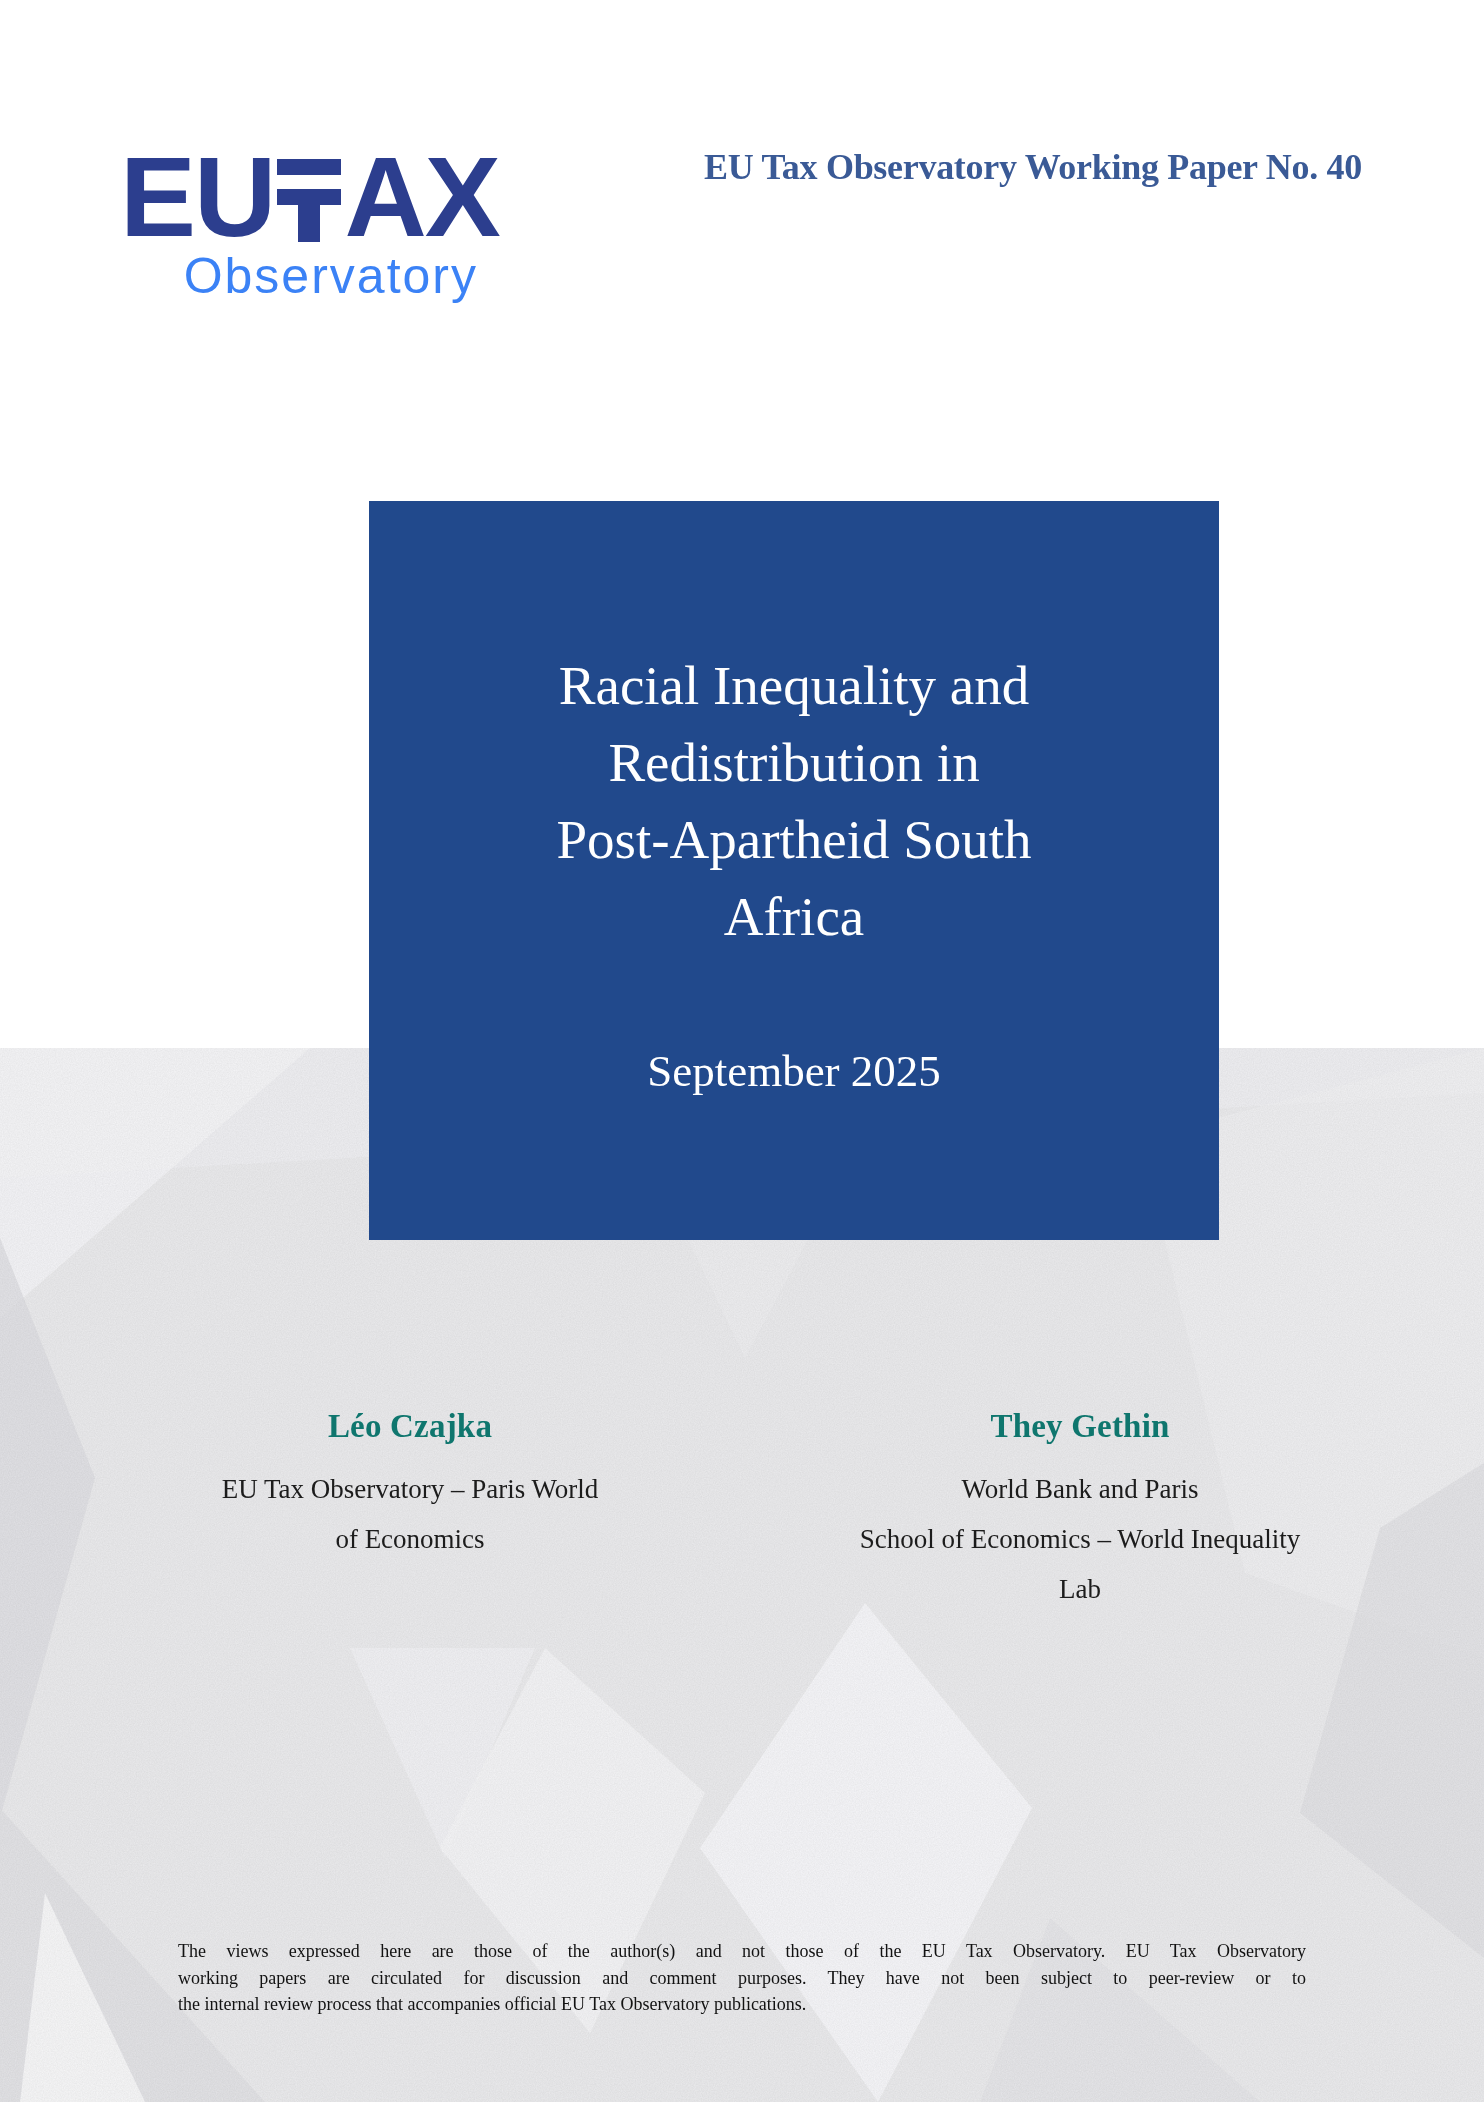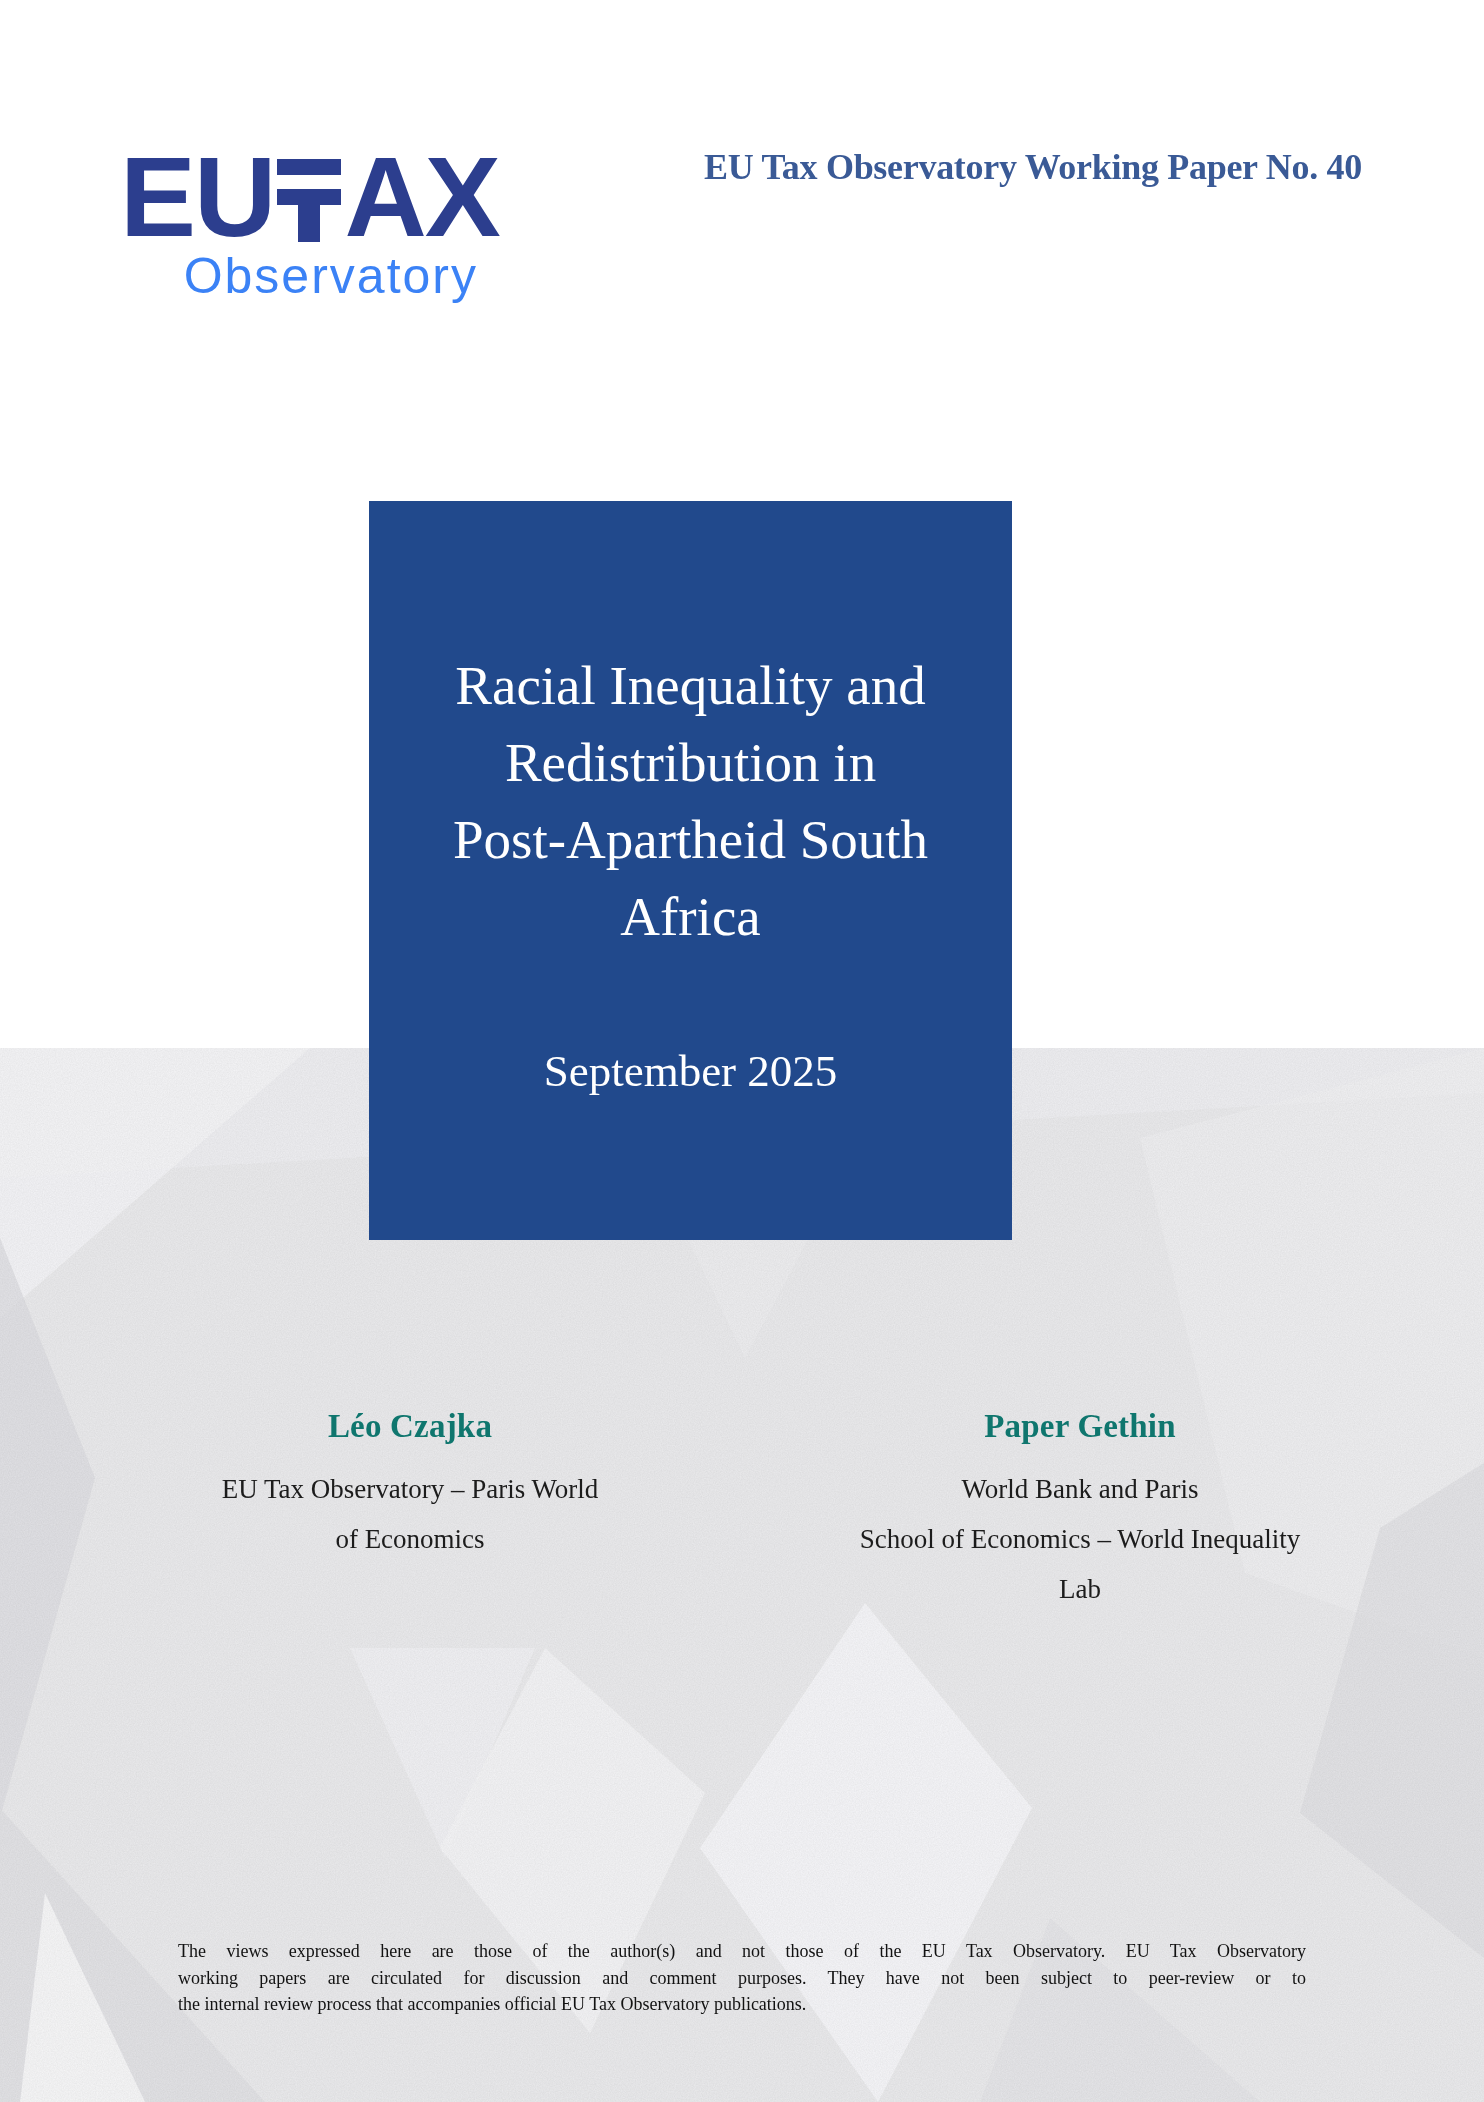--- a/index.html
+++ b/index.html
@@ -37,21 +37,21 @@
   
   .header-label {
     position:absolute; top:146px; right:122px;
     font-family:"Liberation Serif", serif; font-weight:bold;
     font-size:36px; color:#3a5a96; letter-spacing:-0.3px;
     white-space:nowrap;
   }
 
   
   .title-box {
-    position:absolute; left:369px; top:501px; width:643px; height:739px;
+    position:absolute; left:369px; top:501px; width:850px; height:739px;
     background:#21498c; color:#ffffff; text-align:center; z-index:2;
   }
   .title-lines { margin-top:146px; font-size:55px; line-height:77px; font-weight:normal; }
   .box-date { margin-top:92px; font-size:45px; line-height:1.1; }
 
   
   .author-col { position:absolute; text-align:center; z-index:2; }
   .author-col.left  { left:165px; top:1406px; width:490px; }
   .author-col.right { left:825px; top:1406px; width:510px; }
   .author-name {
@@ -121,21 +121,21 @@
     <div class="box-date">September 2025</div>
   </div>
 
   <div class="author-col left">
     <div class="author-name">Léo Czajka</div>
     <div class="affil-line">EU Tax Observatory – Paris World</div>
     <div class="affil-line">of Economics</div>
   </div>
 
   <div class="author-col right">
-    <div class="author-name">Paper Gethin</div>
+    <div class="author-name">They Gethin</div>
     <div class="affil-line">World Bank and Paris</div>
     <div class="affil-line">School of Economics – World Inequality</div>
     <div class="affil-line">Lab</div>
   </div>
 
   <div class="footer">
     <div class="footer-line">The views expressed here are those of the author(s) and not those of the EU Tax Observatory. EU Tax Observatory</div>
     <div class="footer-line">working papers are circulated for discussion and comment purposes. They have not been subject to peer-review or to</div>
     <div class="footer-line last">the internal review process that accompanies official EU Tax Observatory publications.</div>
   </div>

